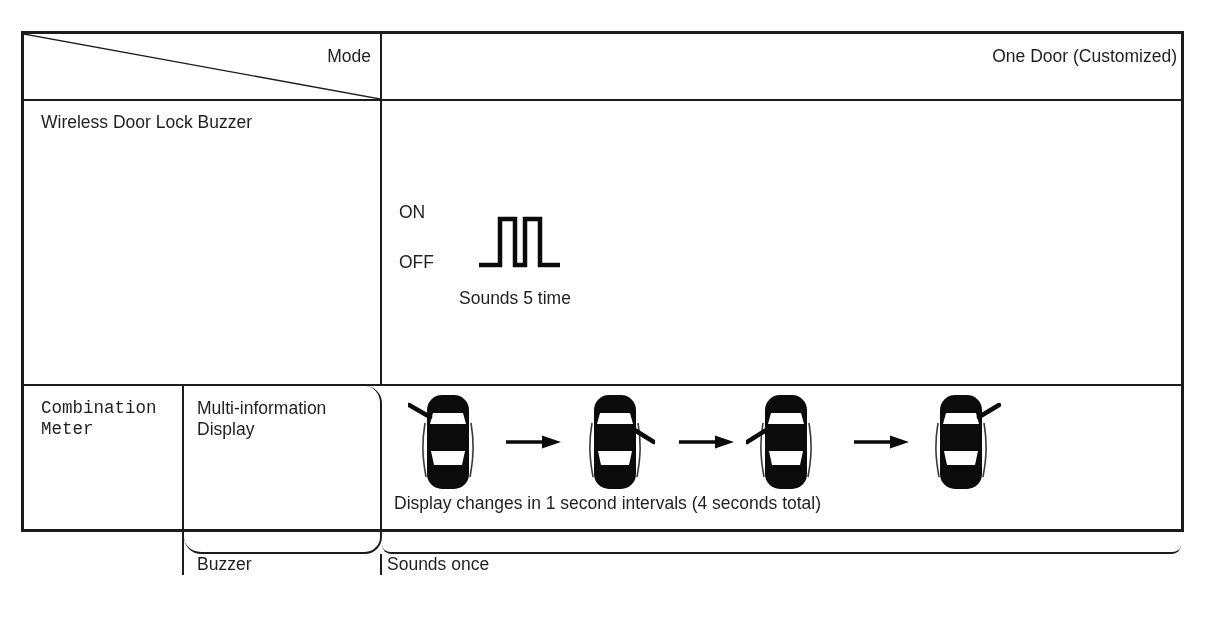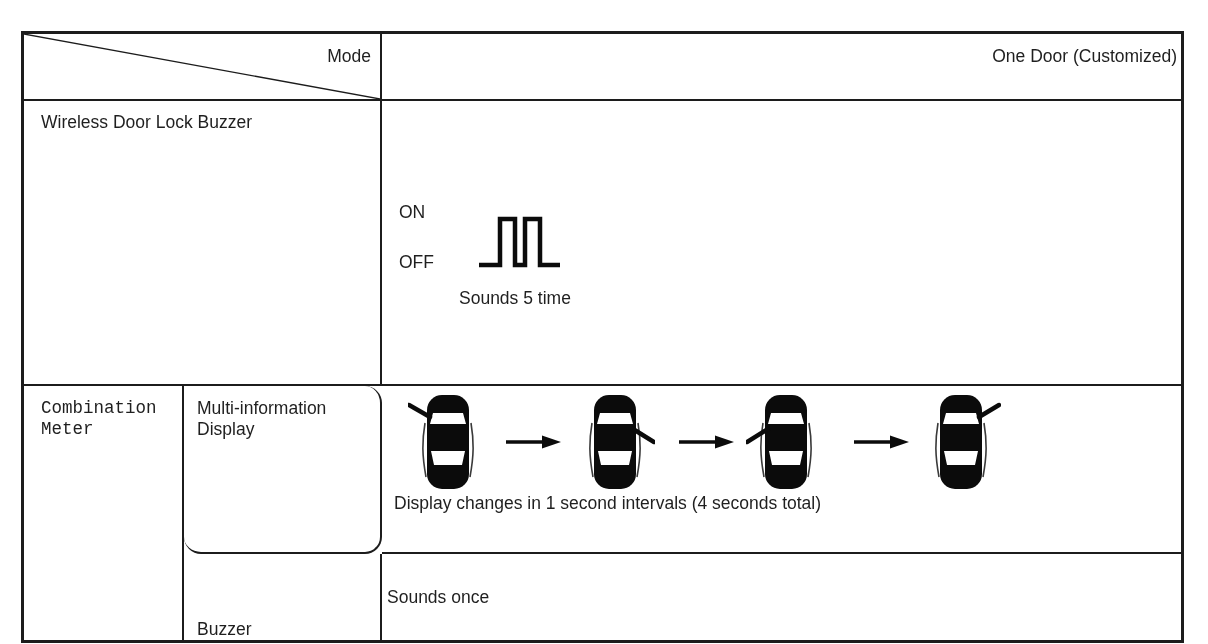--- a/index.html
+++ b/index.html
@@ -1,42 +1,42 @@
 <!DOCTYPE html>
 <html><head>
 <meta charset="utf-8">
 <style>
   html,body{margin:0;padding:0;background:#ffffff;}
   body{
     width:1208px;height:644px;position:relative;overflow:hidden;
     font-family:"Liberation Sans", sans-serif;color:#1f1f1f;
   }
   .doc-table{
-    position:absolute;left:21px;top:31px;width:1163px;height:612px;
+    position:absolute;left:21px;top:31px;width:1163px;height:501px;
     box-sizing:border-box;border:3px solid #1c1c1c;background:#ffffff;
     display:grid;
     grid-template-columns:160px 198px 1fr;
     grid-template-rows:67px 285px 168px 1fr;
   }
   .cell{position:relative;box-sizing:border-box;font-size:17.5px;line-height:21px;}
   .b-r{border-right:2px solid #1c1c1c;}
   .b-b{border-bottom:2px solid #1c1c1c;}
   .diag-cell{grid-column:1/3;grid-row:1;}
   .diag-cell svg.diag{position:absolute;left:0;top:0;width:100%;height:100%;display:block;}
   .mode-label{position:absolute;top:12px;right:9px;}
   .header-value{grid-column:3;grid-row:1;padding:12px 4px 0 17px;text-align:right;}
   .wireless-label{grid-column:1/3;grid-row:2;padding:11px 16px 0 17px;}
   .wireless-content{grid-column:3;grid-row:2;}
   .on-label{position:absolute;left:17px;top:101px;}
   .off-label{position:absolute;left:17px;top:151px;}
   .pulse-wave{position:absolute;left:95px;top:114px;}
   .pulse-caption{position:absolute;left:77px;top:187px;}
   .combo-label{grid-column:1;grid-row:3/5;padding:12px 0 0 17px;font-family:Liberation Mono, monospace;}
   .mid-label{grid-column:2;grid-row:3;padding:12px 0 0 13px;border-radius:17px;}
-  .cars-cell{grid-column:3;grid-row:3;}
+  .cars-cell{grid-column:3;grid-row:3;border-radius:9px;}
   .car-icon{position:absolute;top:7px;width:80px;height:100px;}
   .car-1{left:26px;} .car-2{left:193px;} .car-3{left:364px;} .car-4{left:539px;}
   .arrow-icon{position:absolute;top:48px;width:56px;height:16px;}
   .arrow-1{left:124px;} .arrow-2{left:297px;} .arrow-3{left:472px;}
   .cars-caption{position:absolute;left:12px;top:107px;white-space:nowrap;}
   .buzzer-label{grid-column:2;grid-row:4;display:flex;align-items:flex-end;padding-left:13px;}
   .buzzer-value{grid-column:3;grid-row:4;display:flex;align-items:center;padding-left:5px;}
 </style>
 </head>
 <body>

